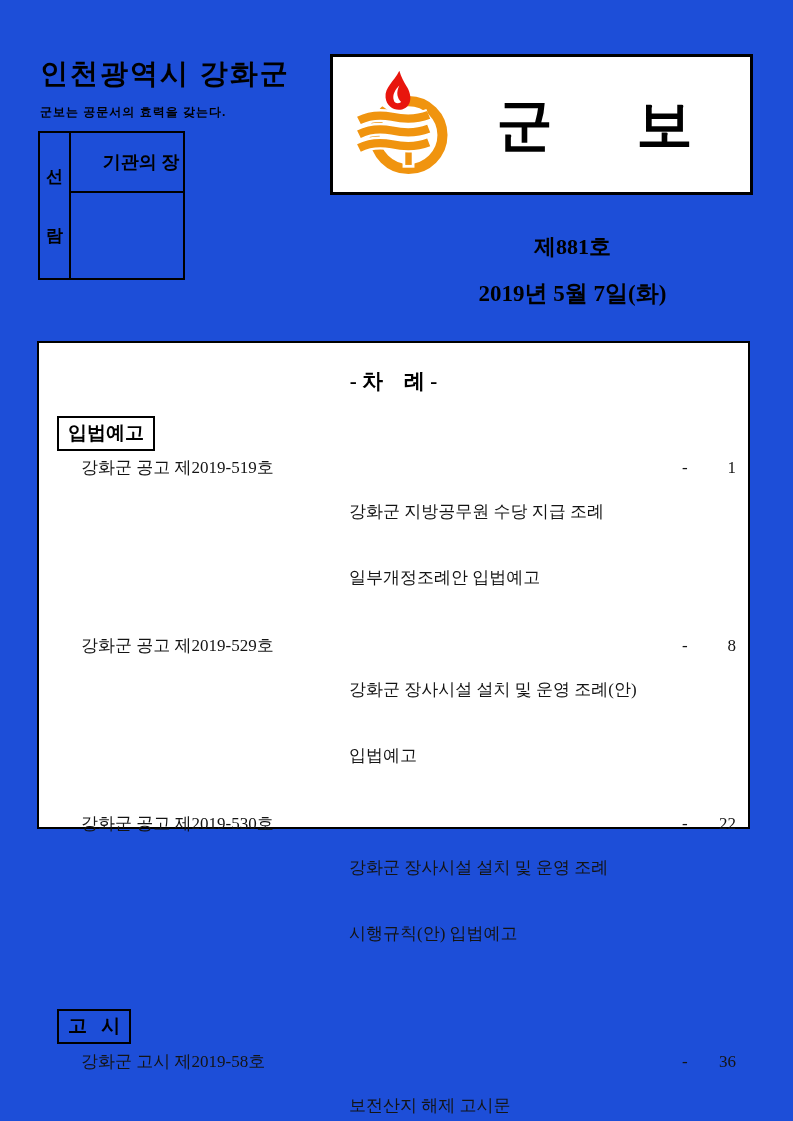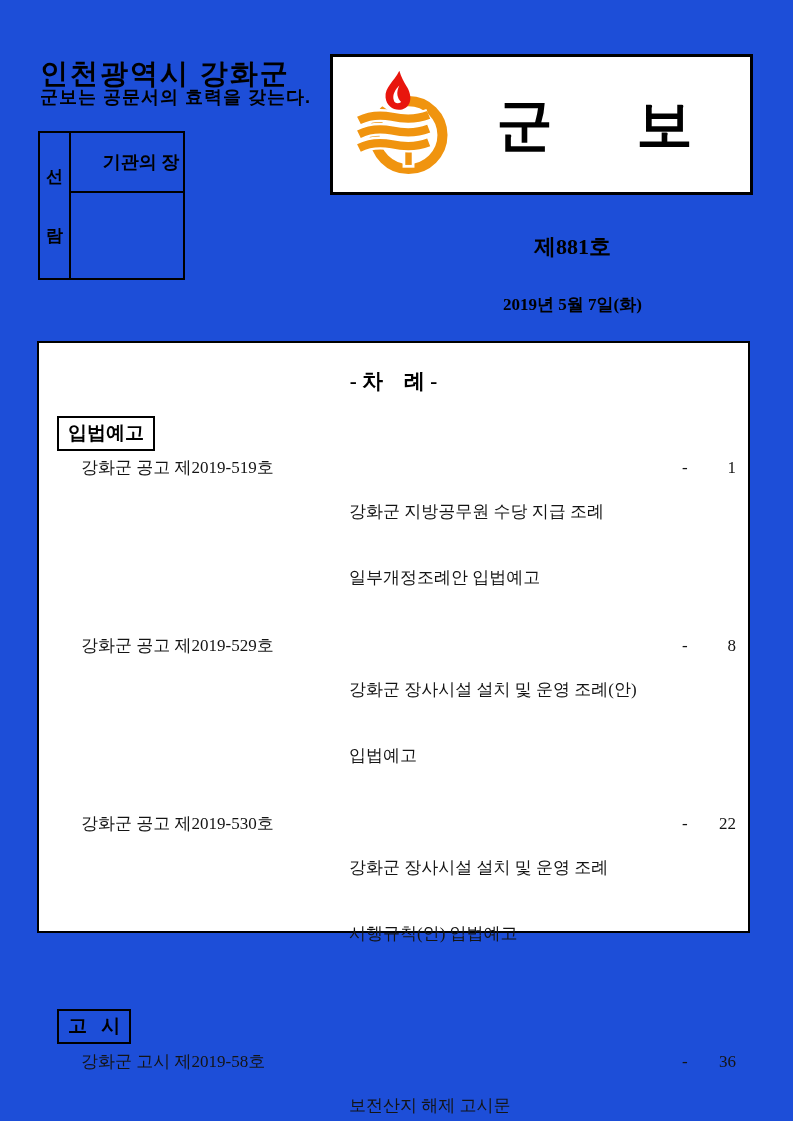--- a/index.html
+++ b/index.html
@@ -14,23 +14,23 @@
     overflow:hidden;
   }
   
   .agency-title {
     position:absolute; left:40px; top:55px;
     font-family:"Liberation Sans","DejaVu Sans",sans-serif;
     font-size:28px; font-weight:bold; letter-spacing:2px;
     white-space:pre;
   }
   .agency-tagline {
-    position:absolute; left:40px; top:85px;
+    position:absolute; left:40px; top:104px;
     font-family:"Liberation Sans","DejaVu Sans",sans-serif;
-    font-size:18px; font-weight:bold; letter-spacing:1px;
+    font-size:12px; font-weight:bold; letter-spacing:1px;
     white-space:pre;
   }
   
   .approval {
     position:absolute; left:38px; top:131px;
     width:147px; height:149px;
     border:2px solid #000;
     display:flex;
   }
   .appr-side {
@@ -61,25 +61,25 @@
     font-family:"Liberation Sans","DejaVu Sans",sans-serif;
     font-size:56px; font-weight:bold; line-height:1;
     padding-right:10px;
   }
   
   .issue-block {
     position:absolute; left:430px; top:234px; width:285px;
     text-align:center; font-weight:bold;
   }
   .issue-no { font-size:22px; line-height:26px; white-space:pre; }
-  .issue-date { font-size:17px; line-height:26px; margin-top:32px; white-space:pre; }
+  .issue-date { font-size:23px; line-height:26px; margin-top:21px; white-space:pre; }
   
   .toc-box {
     position:absolute; left:37px; top:341px;
-    width:713px; height:592px;
+    width:713px; height:488px;
     border:2px solid #000;
     background:#fff;
   }
   .toc-title {
     margin-top:24px;
     text-align:center;
     font-size:21px; font-weight:bold;
     white-space:pre;
   }
   .section-label {

